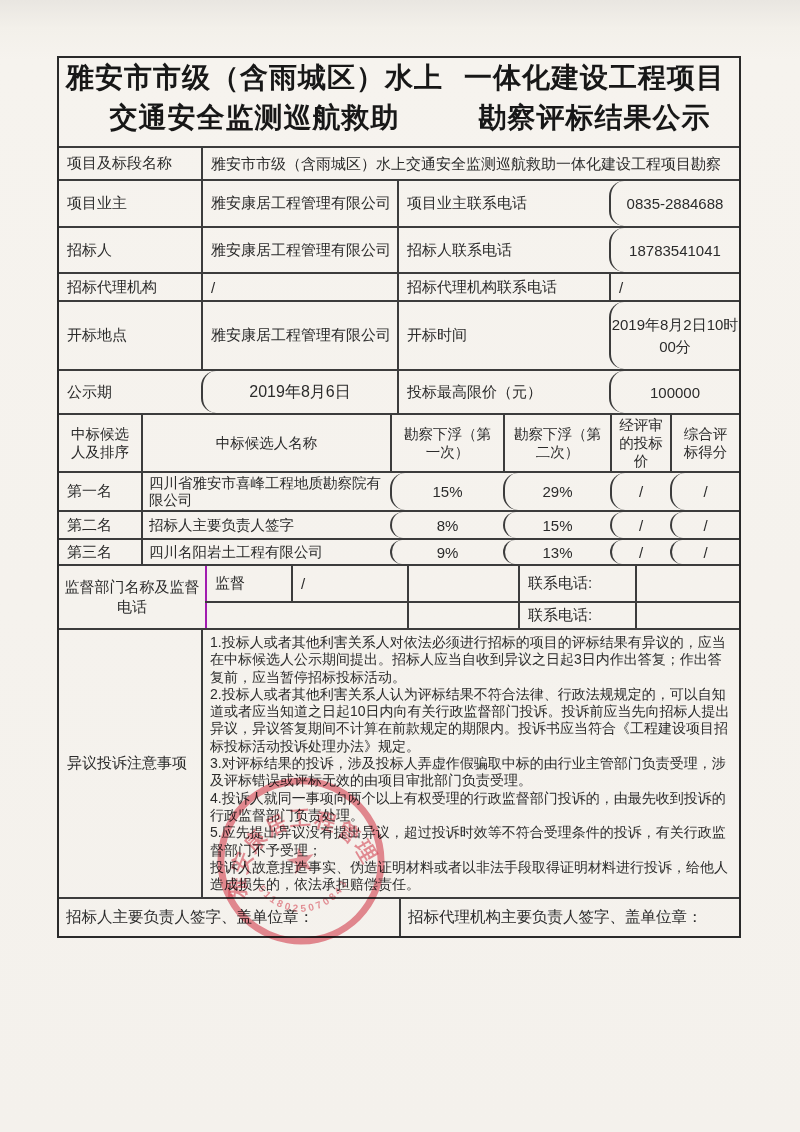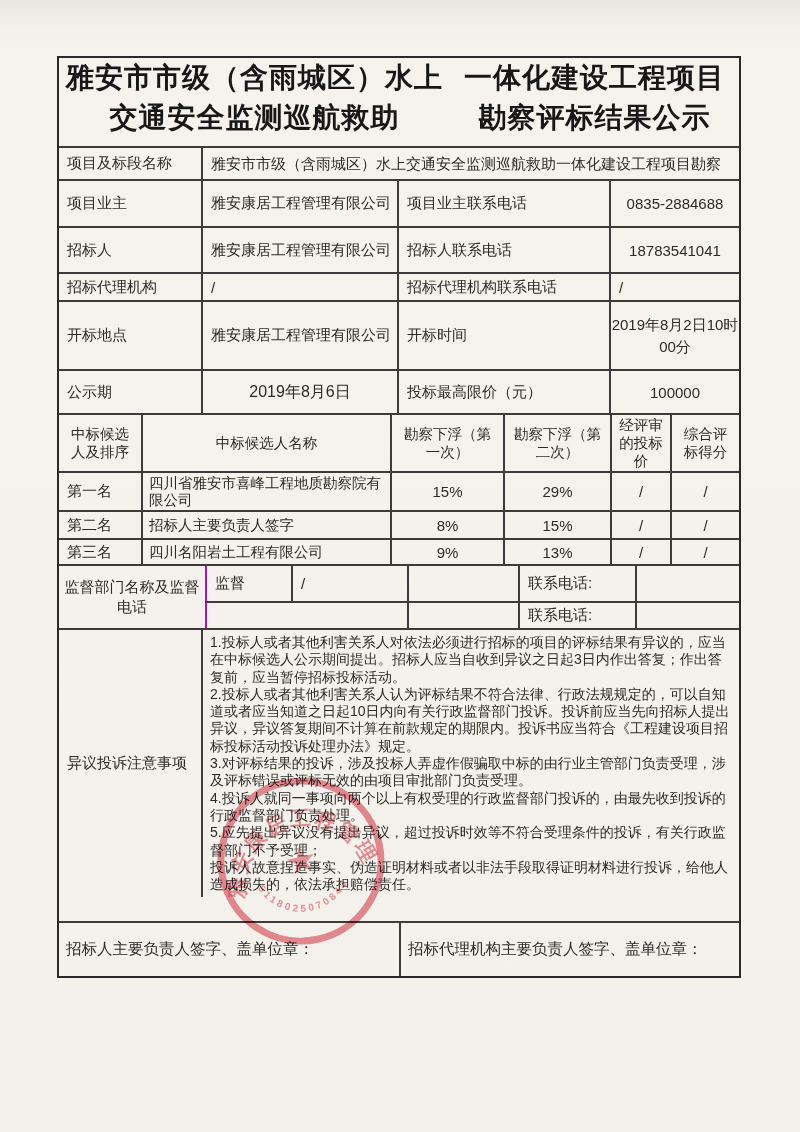--- a/index.html
+++ b/index.html
@@ -18,21 +18,21 @@
   .title-block{
     height:88px; display:flex; flex-direction:row; justify-content:center;
     text-align:center; font-weight:bold; font-size:28px; line-height:40px;
     letter-spacing:1px; color:#171717;
   }
   .row{ display:flex; border-top:2px solid #3c3c3c; }
   .cell{ border-left:2px solid #3c3c3c; display:flex; align-items:center; overflow:hidden; }
   .cell:first-child{ border-left:none; }
   .lab{ padding-left:8px; font-size:15px; }
   .val-left{ padding-left:8px; font-size:15px; }
-  .val-center{ justify-content:center; text-align:center; font-size:15px; }
+  .val-center{ justify-content:center; text-align:center; font-size:15px;border-radius:15px; }
   .c1{ width:142px; } .c2{ width:196px; } .c3{ width:212px; } .c4{ flex:1; }
   .h33{ height:33px; } .h47{ height:47px; } .h46{ height:46px; } .h28{ height:28px; }
   .h69{ height:69px; } .h44{ height:44px; }
   .wrapclip{ align-items:flex-start; }
   .wrapclip .inner{ padding:5px 8px 0 8px; line-height:21px; font-size:15px; }
   .pre{ white-space:pre-line; }
   
   .k1{ width:82px; } .k2{ width:249px; } .k3{ width:113px; } .k4{ width:107px; }
   .k5{ width:60px; } .k6{ flex:1; }
   .cand-head{ height:58px; }
@@ -46,21 +46,21 @@
   .sup-rows{ flex:1; }
   .sup-rows .row:first-child{ border-top:none; }
   .sup-rows .cell:first-child{ border-left:2px solid #a21caf; }
   .h35{ height:35px; } .h27{ height:27px; }
   
   .notice-wrap{ display:flex; border-top:2px solid #3c3c3c; }
   .notice-label{ width:142px; display:flex; align-items:center; padding-left:8px; font-size:15px; }
   .notice-body{ flex:1; border-left:2px solid #3c3c3c; padding:4px 6px 4px 7px;
     font-size:14px; line-height:17.3px; min-height:261px; }
   
-  .sig-row{ height:55px;margin-top:24px; }
+  .sig-row{ height:39px; }
   .sig-row .cell{ font-size:15.5px; padding-left:7px; }
   .g1{ width:340px; } .g2{ flex:1; }
   
   .stamp{ position:absolute; left:212px; top:772px; width:178px; height:178px;
     transform:rotate(-12deg); mix-blend-mode:multiply; pointer-events:none; opacity:0.88; }
 </style>
 </head>
 <body>
 
 <div class="doc-table">

